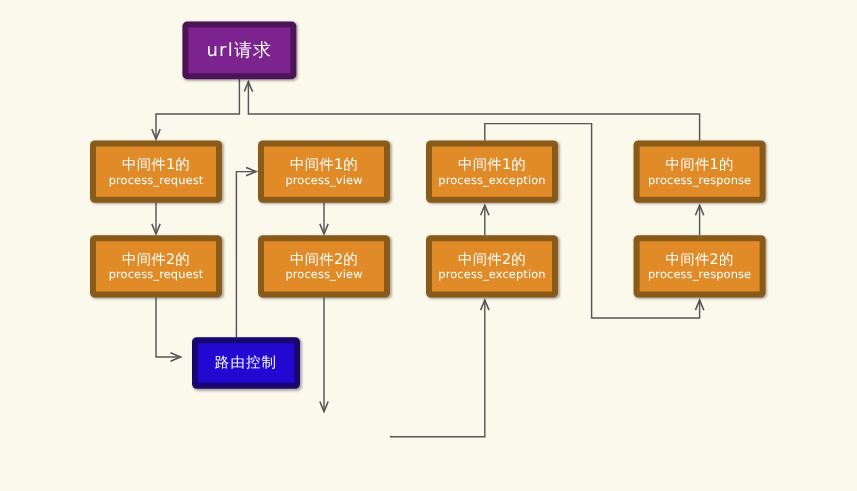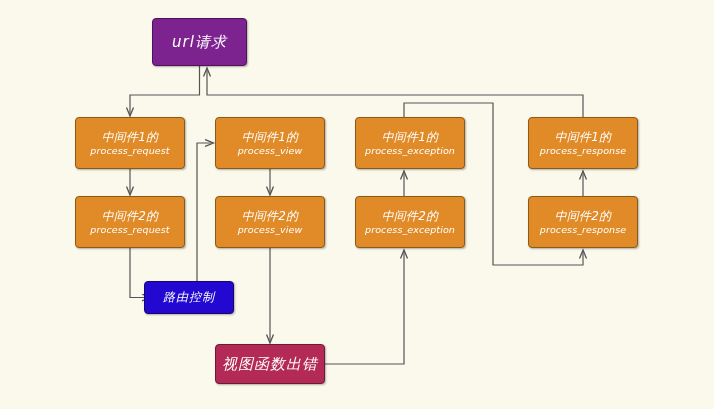--- a/index.html
+++ b/index.html
@@ -16,25 +16,24 @@
   .node{
     position:absolute;
     box-sizing:border-box;
     display:flex;
     flex-direction:column;
     align-items:center;
     justify-content:center;
     text-align:center;
     color:#ffffff;
     border-radius:4px;
-    border:1px solid #f97316;
+    border:5px solid #f97316;
     box-shadow:1px 1px 2px rgba(0,0,0,0.30);
     line-height:1.25;
     z-index:3;
-    font-style:italic;
   }
   .node .l1{font-size:12px;letter-spacing:0.2px;}
   .node .l2{font-size:9.5px;letter-spacing:0.1px;}
   .node.mid{background:#e08b28;border-color:#8a5a18;}
   .node.start{background:#7d2390;border-color:#4b1456;}
   .node.start .l1{font-size:15px;font-weight:normal;letter-spacing:1px;}
   .node.router{background:#2208d0;border-color:#17076e;}
   .node.router .l1{font-size:12px;letter-spacing:1px;}
   .node.err{background:#b22a55;border-color:#6e1a35;}
   .node.err .l1{font-size:15px;letter-spacing:1px;}
@@ -113,21 +112,18 @@
   <div class="node mid" style="left:528px;top:117px;width:110px;height:52px;">
     <span class="l1">中间件1的</span>
     <span class="l2">process_response</span>
   </div>
 
   <div class="node mid" style="left:528px;top:196px;width:110px;height:52px;">
     <span class="l1">中间件2的</span>
     <span class="l2">process_response</span>
   </div>
 
-  <div class="node router" style="left:144px;top:281px;width:90px;height:33px;">
+  <div class="node router" style="left:160px;top:281px;width:90px;height:43px;">
     <span class="l1">路由控制</span>
   </div>
 
-  <div class="node err" style="left:215px;top:344px;width:110px;height:40px;">
-    <span class="l1">视图函数出错</span>
-  </div>
 
 </div>
 
 </body></html>

